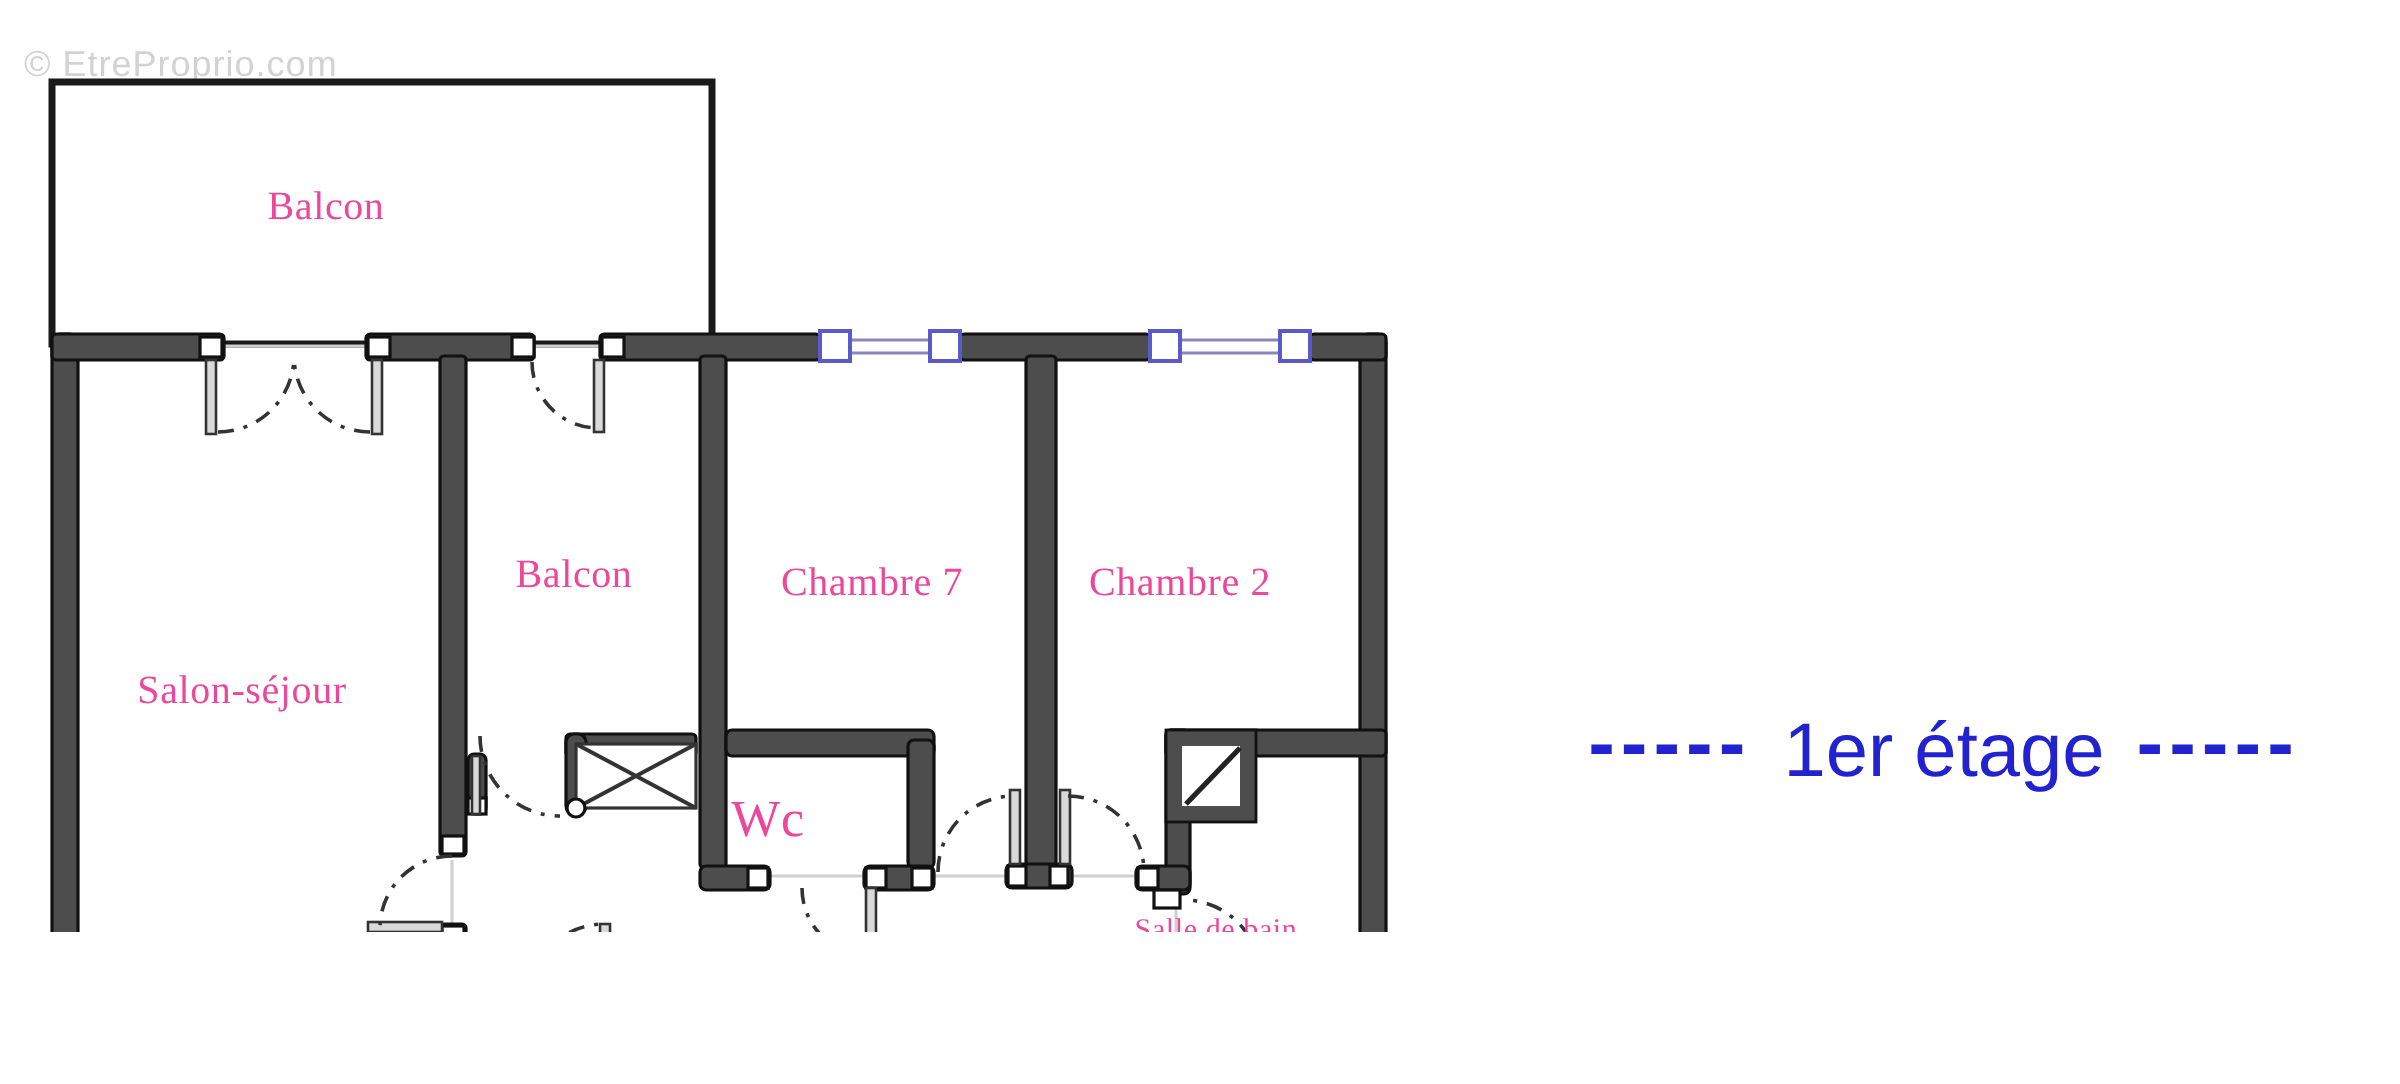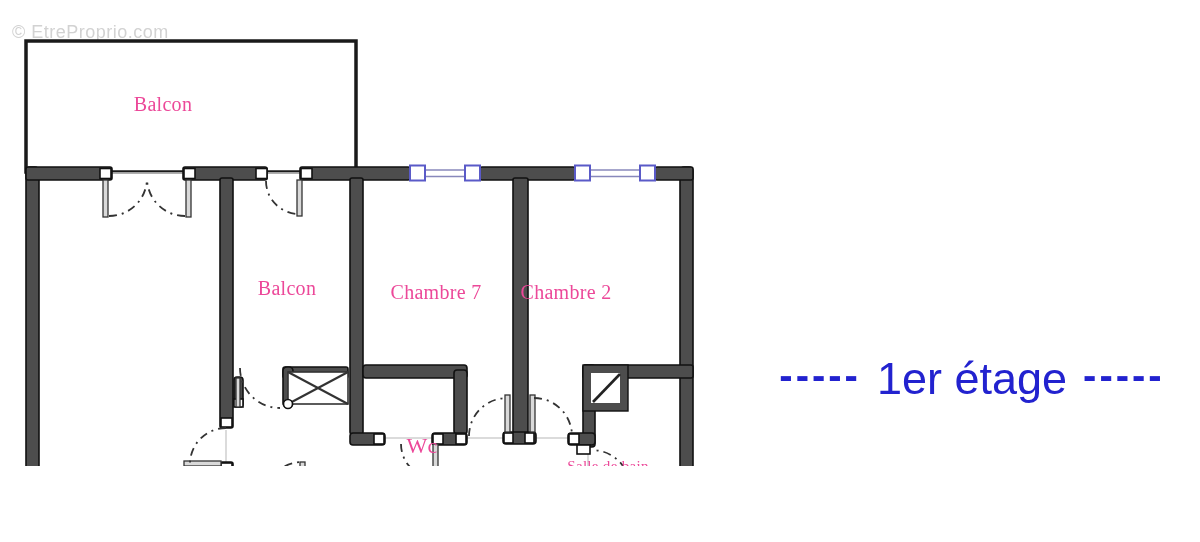--- a/index.html
+++ b/index.html
@@ -20,21 +20,21 @@
     position:absolute;left:762px;top:356px;width:420px;text-align:center;
     color:#2222cf;
   }
   .annotation .title-row{
     display:flex;align-items:center;justify-content:center;gap:16px;
   }
   .annotation .dashes{
     font-size:40px;font-weight:bold;letter-spacing:3px;line-height:1;
     position:relative;top:-4px;
   }
-  .annotation .floor-title{font-size:45px;line-height:1;}
+  .annotation .floor-title{font-size:38px;line-height:1;}
   .annotation .subtitle{font-size:20.5px;margin-top:3px;transform:translateX(-27px);}
 </style>
 </head>
 <body>
 
 <div id="app">
 
   <div class="watermark">© EtreProprio.com</div>
 
   <svg id="plan-svg" width="1200" height="542" viewBox="0 0 1200 542">
@@ -159,24 +159,25 @@
       <path d="M 226 428 A 36 36 0 0 0 190 464"></path>
       <path d="M 265 499 A 37 37 0 0 1 302 462"></path>
       <path d="M 401 444 A 34 34 0 0 0 435 478"></path>
       <path d="M 469 436 A 38 38 0 0 1 507 398"></path>
       <path d="M 534 398 A 38 38 0 0 1 572 436"></path>
       <path d="M 630 488 A 38 38 0 0 0 592 450"></path>
     </g>
   </svg>
 
   <div class="room-label" style="left:163px;top:104px;">Balcon</div>
+  <div class="room-label" style="left:121px;top:346px;">Salon-séjour</div>
   <div class="room-label" style="left:287px;top:288px;">Balcon</div>
   <div class="room-label" style="left:436px;top:292px;">Chambre 7</div>
-  <div class="room-label" style="left:566px;top:292px;">Chambre 2</div>
-  <div class="room-label" style="left:422px;top:410px;font-size:22px;margin-top:36px;">Wc</div>
+  <div class="room-label" style="left:590px;top:292px;">Chambre 2</div>
+  <div class="room-label" style="left:384px;top:410px;font-size:26px;">Wc</div>
   <div class="room-label" style="left:608px;top:466px;font-size:15px;">Salle de bain</div>
 
   <div class="annotation">
     <div class="title-row">
       <span class="dashes">-----</span>
       <span class="floor-title">1er étage</span>
       <span class="dashes">-----</span>
     </div>
   </div>
 

